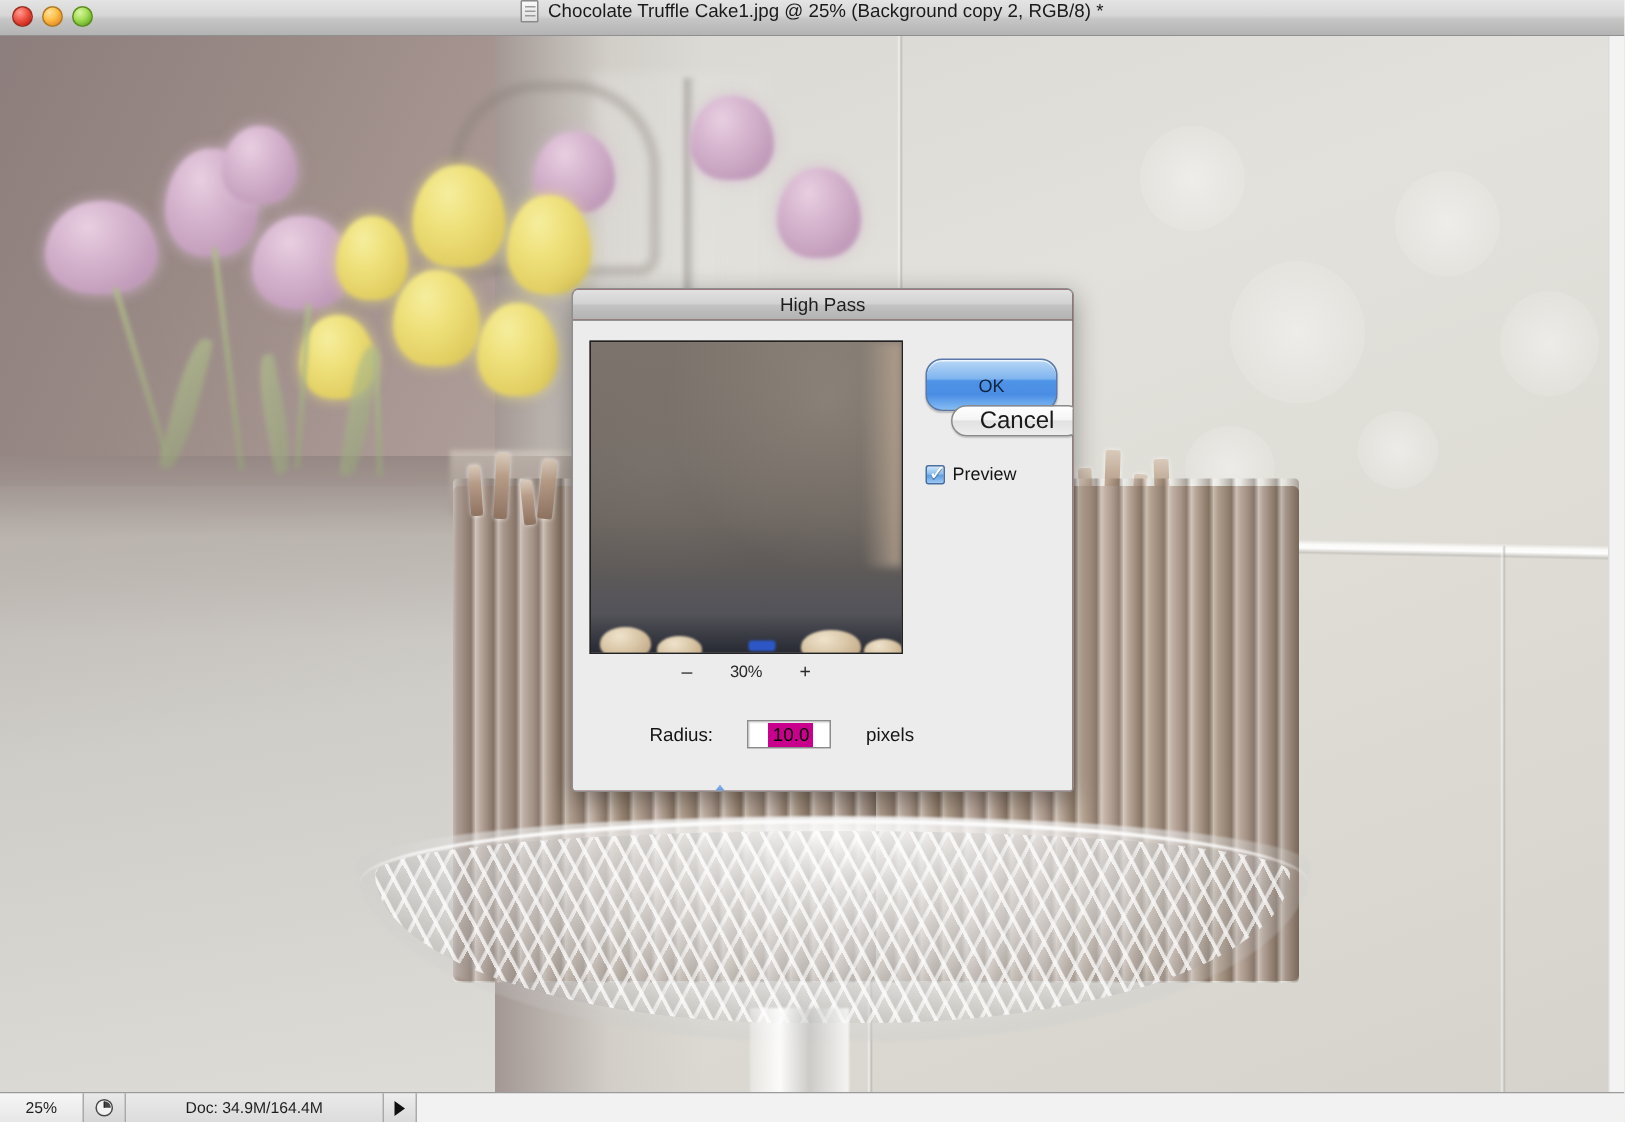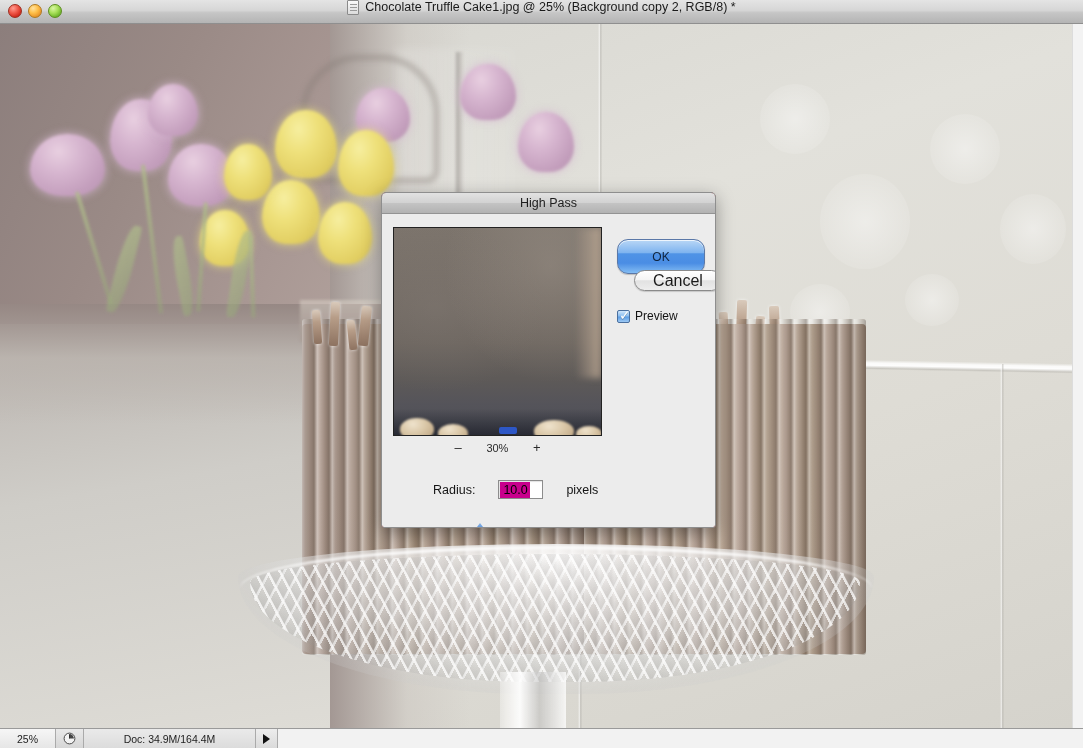--- a/index.html
+++ b/index.html
@@ -373,26 +373,27 @@
   }
   #preview-label { font-size: 12px; color: #141414; }
 
   
   #radius-row {
     position: absolute; left: 11px; top: 266px;
     display: flex; align-items: center; gap: 23px; margin-left: 40px;
   }
   #radius-label { font-size: 12.5px; color: #141414; }
   #radius-input {
-    width: 45px; height: 19px;
+    width: 56px; height: 19px;
     border: 1px solid #8c8c8c;
     background: #ffffff;
     display: flex; align-items: center;
     padding-left: 1px;
     box-shadow: inset 1px 1px 1px rgba(0,0,0,0.12);
+    justify-content: center;
   }
   #radius-value {
     background: #c8008c;
     color: #000000;
     font-size: 12.5px;
     padding: 1px 2px 1px 3px;
     line-height: 14px;
   }
   #radius-units { font-size: 12.5px; color: #141414; }
 

